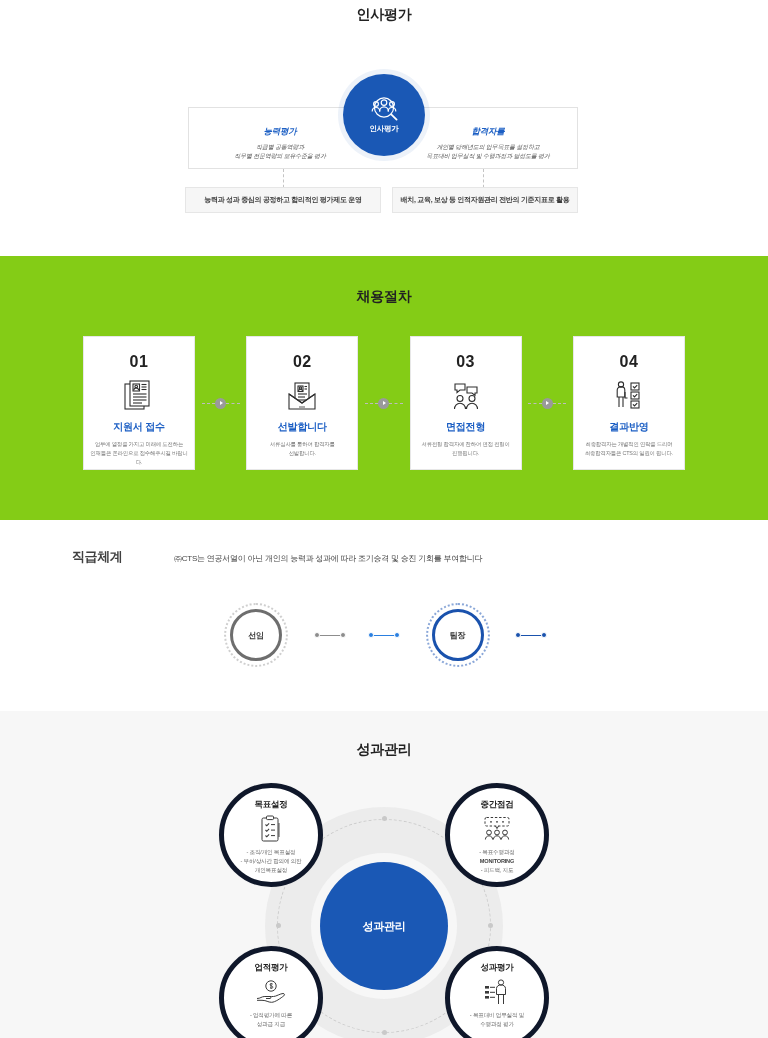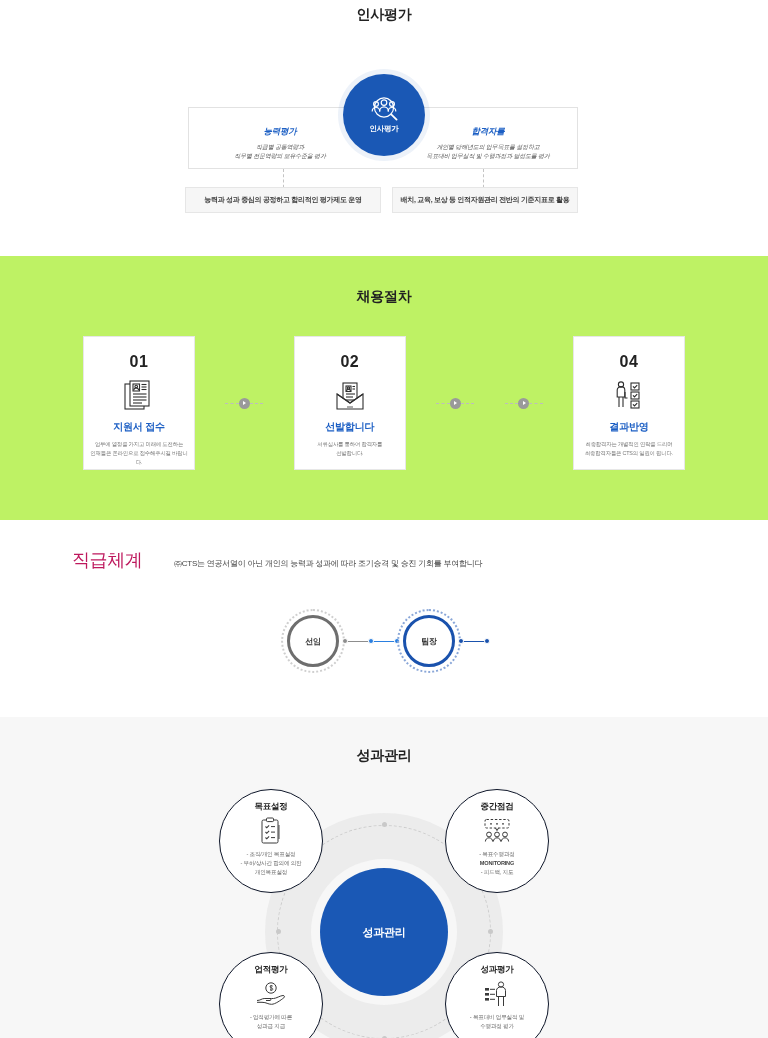--- a/index.html
+++ b/index.html
@@ -78,21 +78,21 @@
     display: flex; align-items: center; justify-content: center;
   }
   .eval-foot.l { left: 185px; width: 196px; }
   .eval-foot.r { left: 392px; width: 186px; }
   .eval-foot span {
     font-size: 7px; font-weight: bold; color: #3a3a3a;
     letter-spacing: -0.3px;
   }
 
   
-  .sec-hire { background: #bef264; padding: 32px 0 50px 0; }
+  .sec-hire { background: #84cc16; padding: 32px 0 50px 0; }
   .hire-row {
     margin: 30px auto 0 auto;
     width: 602px;
     display: flex; align-items: stretch; justify-content: space-between;
   }
   .hire-card {
     width: 112px; height: 134px;
     background: #ffffff; border: 1px solid #e7e7e7;
     display: flex; flex-direction: column; align-items: center;
     padding-top: 17px;
@@ -128,29 +128,29 @@
     margin-left: 1px;
   }
   .arrow-line { flex: 1; border-top: 1px dashed #bdbdbd; }
 
   
   .sec-rank { background: #ffffff; padding: 28px 0 44px 0; }
   .rank-head {
     width: 660px; margin: 0 auto; display: flex; align-items: baseline;
   }
   .rank-head h3 {
-    width: 120px; font-size: 18px; font-weight: normal; color: #be185d;
+    width: 120px; font-size: 13px; font-weight: bold; color: #404040;
     letter-spacing: -0.4px; padding-left: 18px;
   }
   .rank-head p {
     font-size: 8px; color: #444444; letter-spacing: -0.25px;
   }
   .rank-row {
     margin: 37px auto 0 auto; width: 320px;
-    display: flex; align-items: center; justify-content: center;
+    display: flex; align-items: center; justify-content: space-between;
     position: relative;
   }
   .rank-node { position: relative; width: 64px; height: 64px; }
   .rank-ring {
     position: absolute; inset: 0; border-radius: 50%;
     border: 2px dotted #cfcfcf;
   }
   .rank-circle {
     position: absolute; left: 6px; top: 6px;
     width: 52px; height: 52px; border-radius: 50%;
@@ -194,21 +194,21 @@
   .perf-core span {
     font-size: 11px; font-weight: bold; color: #ffffff; letter-spacing: -0.3px;
   }
   .perf-dash {
     position: absolute; left: 58px; top: 36px;
     width: 214px; height: 214px; border-radius: 50%;
     border: 1px dashed #cccccc; z-index: 2;
   }
   .perf-node {
     position: absolute; width: 104px; height: 104px; border-radius: 50%;
-    background: #ffffff; border: 1px solid #0f172a;
+    background: #ffffff; border: 5px solid #0f172a;
     z-index: 5; display: flex; flex-direction: column;
     align-items: center; padding-top: 11px;
     box-shadow: 0 0 0 1px rgba(0,0,0,0.015);
   }
   .perf-node.tl { left: 0;   top: 0; }
   .perf-node.tr { left: 226px; top: 0; }
   .perf-node.bl { left: 0;   top: 163px; }
   .perf-node.br { left: 226px; top: 163px; }
   .perf-node h5 {
     font-size: 8.5px; font-weight: bold; color: #222222; letter-spacing: -0.3px;
@@ -337,20 +337,38 @@
           <div>선발합니다.</div>
         </div>
       </div>
 
       <div class="hire-arrow">
         <div class="arrow-line"></div>
         <div class="arrow-dot"></div>
         <div class="arrow-line"></div>
       </div>
 
+      <div class="hire-card">
+        <div class="hire-num">03</div>
+        <div class="hire-ico">
+          <svg width="34" height="30" viewBox="0 0 34 30" fill="none" stroke="#2e2e2e" stroke-width="1.1">
+            <path d="M6 3h10v6H11l-3 2.6V9H6z" fill="#ffffff"></path>
+            <path d="M18 6h10v6h-2v2.4L23 12h-5z" fill="#ffffff"></path>
+            <circle cx="11" cy="17.5" r="3"></circle>
+            <path d="M5.5 28c0-3.2 2.5-5.8 5.5-5.8s5.5 2.6 5.5 5.8"></path>
+            <circle cx="23" cy="17.5" r="3"></circle>
+            <path d="M17.5 28c0-3.2 2.5-5.8 5.5-5.8s5.5 2.6 5.5 5.8"></path>
+          </svg>
+        </div>
+        <div class="hire-name">면접전형</div>
+        <div class="hire-desc">
+          <div>서류전형 합격자에 한하여 면접 전형이</div>
+          <div>진행됩니다.</div>
+        </div>
+      </div>
 
       <div class="hire-arrow">
         <div class="arrow-line"></div>
         <div class="arrow-dot"></div>
         <div class="arrow-line"></div>
       </div>
 
       <div class="hire-card">
         <div class="hire-num">04</div>
         <div class="hire-ico">

